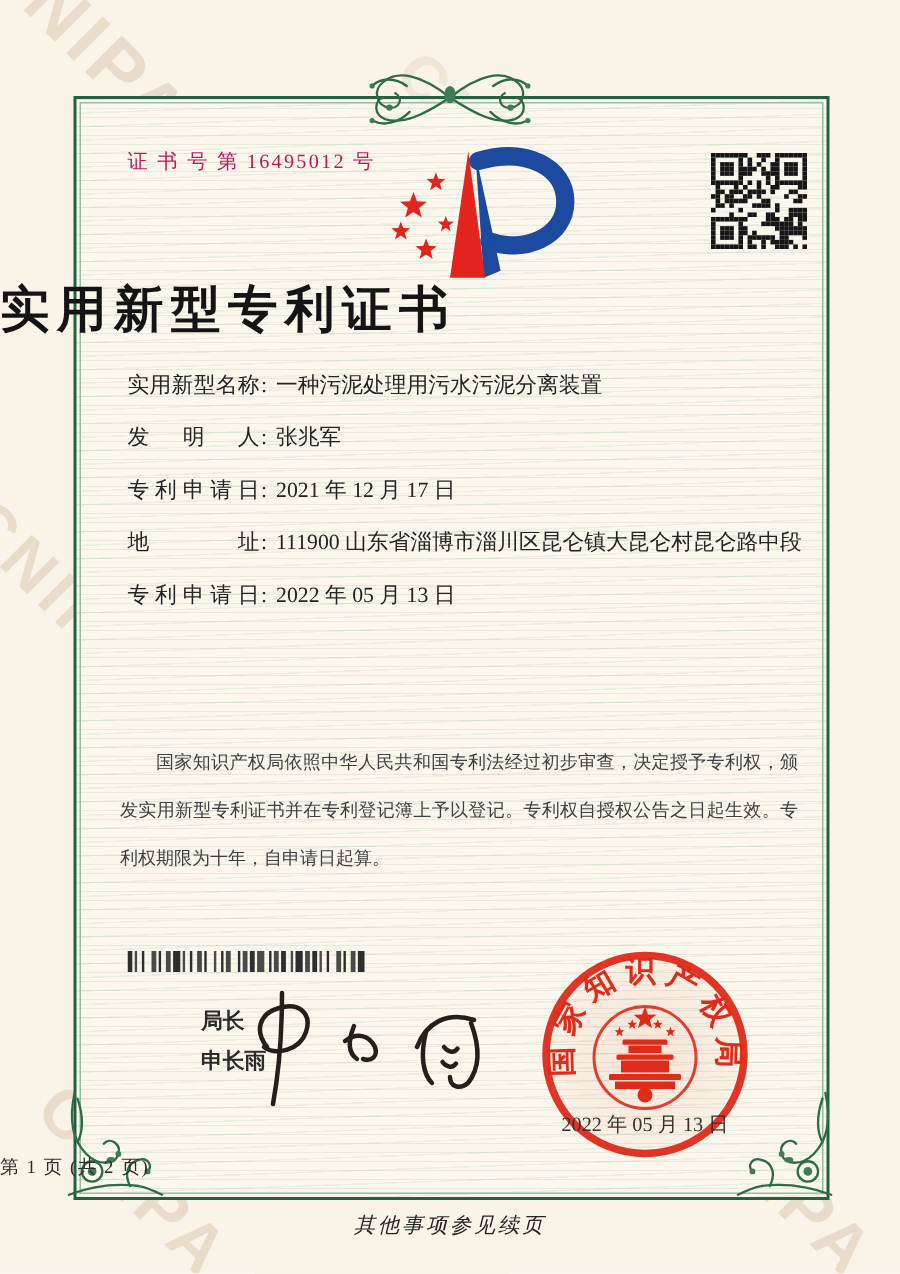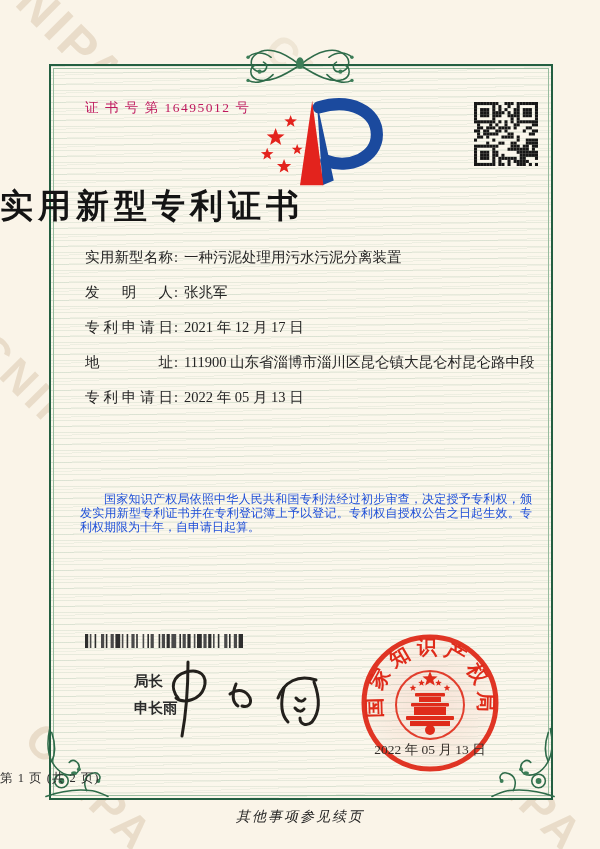--- a/index.html
+++ b/index.html
@@ -31,21 +31,21 @@
          font-size:33px;font-weight:bold;color:#141414;letter-spacing:5px;}
 
   .fields{position:absolute;left:85px;top:247px;width:448px;font-size:14.5px;color:#242424;}
   .row{height:20px;line-height:20px;margin-bottom:15px;white-space:nowrap;}
   .lbl{display:inline-block;width:88px;text-align:justify;text-align-last:justify;vertical-align:top;}
   .colon{display:inline-block;margin:0 6px 0 1px;}
   .auth-row{display:flex;}
   .pair2{margin-left:22px;}
 
   .paras{position:absolute;left:80px;top:492px;width:452px;font-size:12px;
-         line-height:14px;color:#1d4ed8;text-align:justify;}
+         line-height:32px;color:#404040;text-align:justify;}
   .paras p{margin:0;text-indent:2em;}
 
   .barcode{position:absolute;left:85px;top:634px;width:158px;height:14px;}
 
   .signer{position:absolute;left:86px;top:668px;font-family:"Liberation Sans",sans-serif;
           font-weight:600;font-size:14.5px;color:#2b2b2b;line-height:27px;}
   .signature{position:absolute;left:148px;top:646px;width:200px;height:100px;}
 
   .seal{position:absolute;left:345px;top:618px;width:170px;height:170px;}
 

